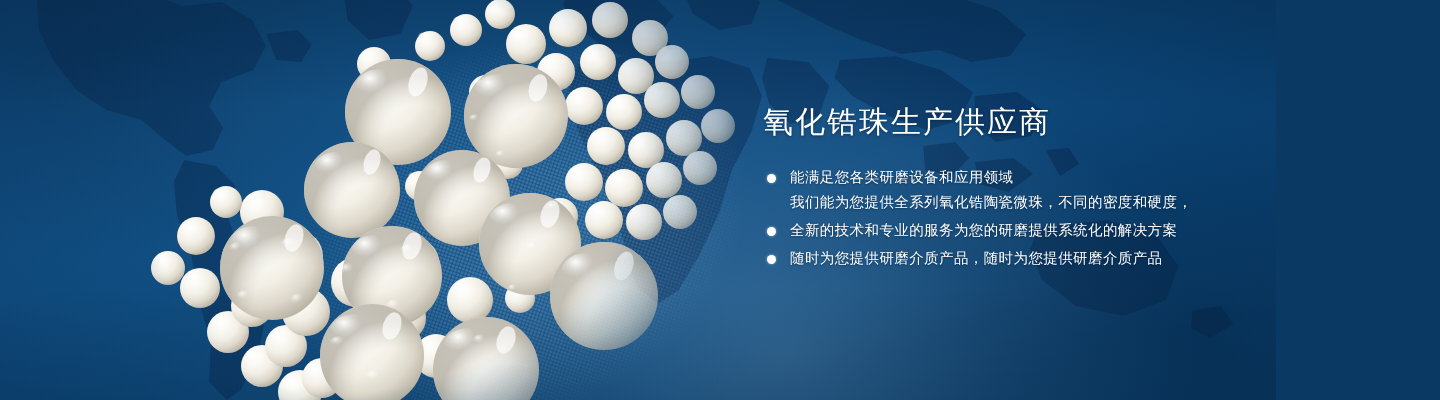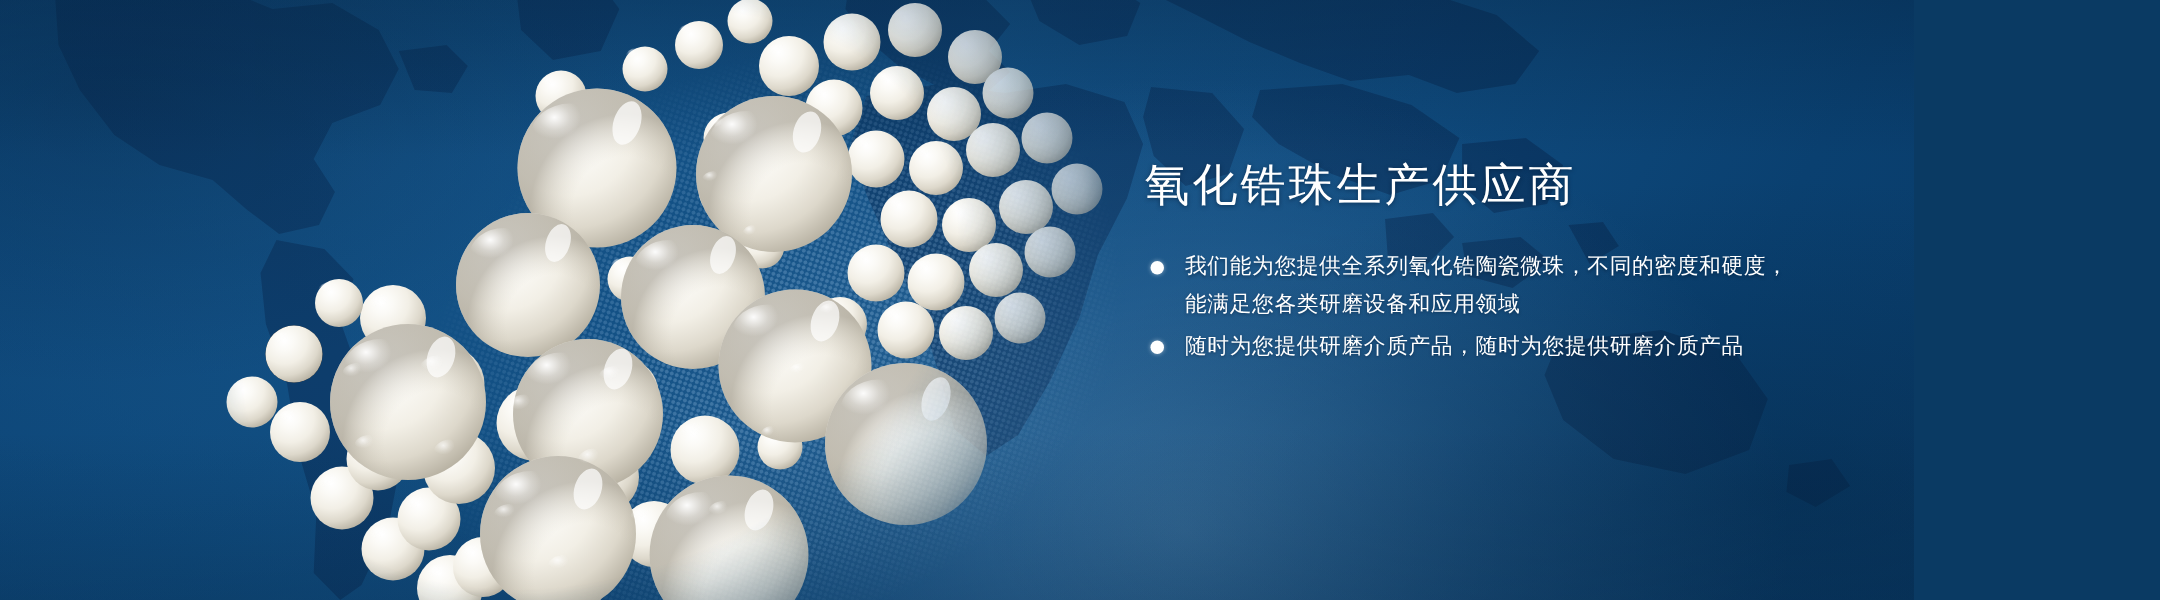--- a/index.html
+++ b/index.html
@@ -3,21 +3,21 @@
 <meta charset="utf-8">
 <title>Banner</title>
 <style>
   html,body{margin:0;padding:0;background:#0a3a63;}
   *{box-sizing:border-box;}
 
   .banner{
     position:relative;
     width:1276px;height:400px;
     overflow:hidden;
-    font-family:Liberation Sans, sans-serif;
+    font-family:Liberation Mono, monospace;
     background:#0d4878;
   }
 
   
   .bg-base{
     position:absolute;inset:0;
     background:
       radial-gradient(ellipse 560px 420px at 790px 355px, rgba(92,146,188,.55) 0%, rgba(70,126,172,.30) 38%, rgba(20,74,120,0) 72%),
       radial-gradient(ellipse 900px 620px at 250px 120px, rgba(24,86,140,.60) 0%, rgba(16,70,120,.25) 55%, rgba(11,58,100,0) 80%),
       linear-gradient(118deg,#0b4273 0%,#0d4a7c 22%,#15558a 45%,#0f4a7d 66%,#0a4070 85%,#093c6a 100%);
@@ -363,24 +363,28 @@
   </div>
 
   <div class="copy">
 
     <h1 class="headline">氧化锆珠生产供应商</h1>
 
     <ul class="bullets">
 
       <li class="bullet">
         <span class="dot"></span>
+        <span class="ln">能满足您各类研磨设备和应用领域</span>
         <span class="ln">我们能为您提供全系列氧化锆陶瓷微珠，不同的密度和硬度，</span>
-        <span class="ln">能满足您各类研磨设备和应用领域</span>
       </li>
 
+      <li class="bullet">
+        <span class="dot"></span>
+        <span class="ln">全新的技术和专业的服务为您的研磨提供系统化的解决方案</span>
+      </li>
 
       <li class="bullet">
         <span class="dot"></span>
         <span class="ln">随时为您提供研磨介质产品，随时为您提供研磨介质产品</span>
       </li>
 
     </ul>
   </div>
 
 </div>

